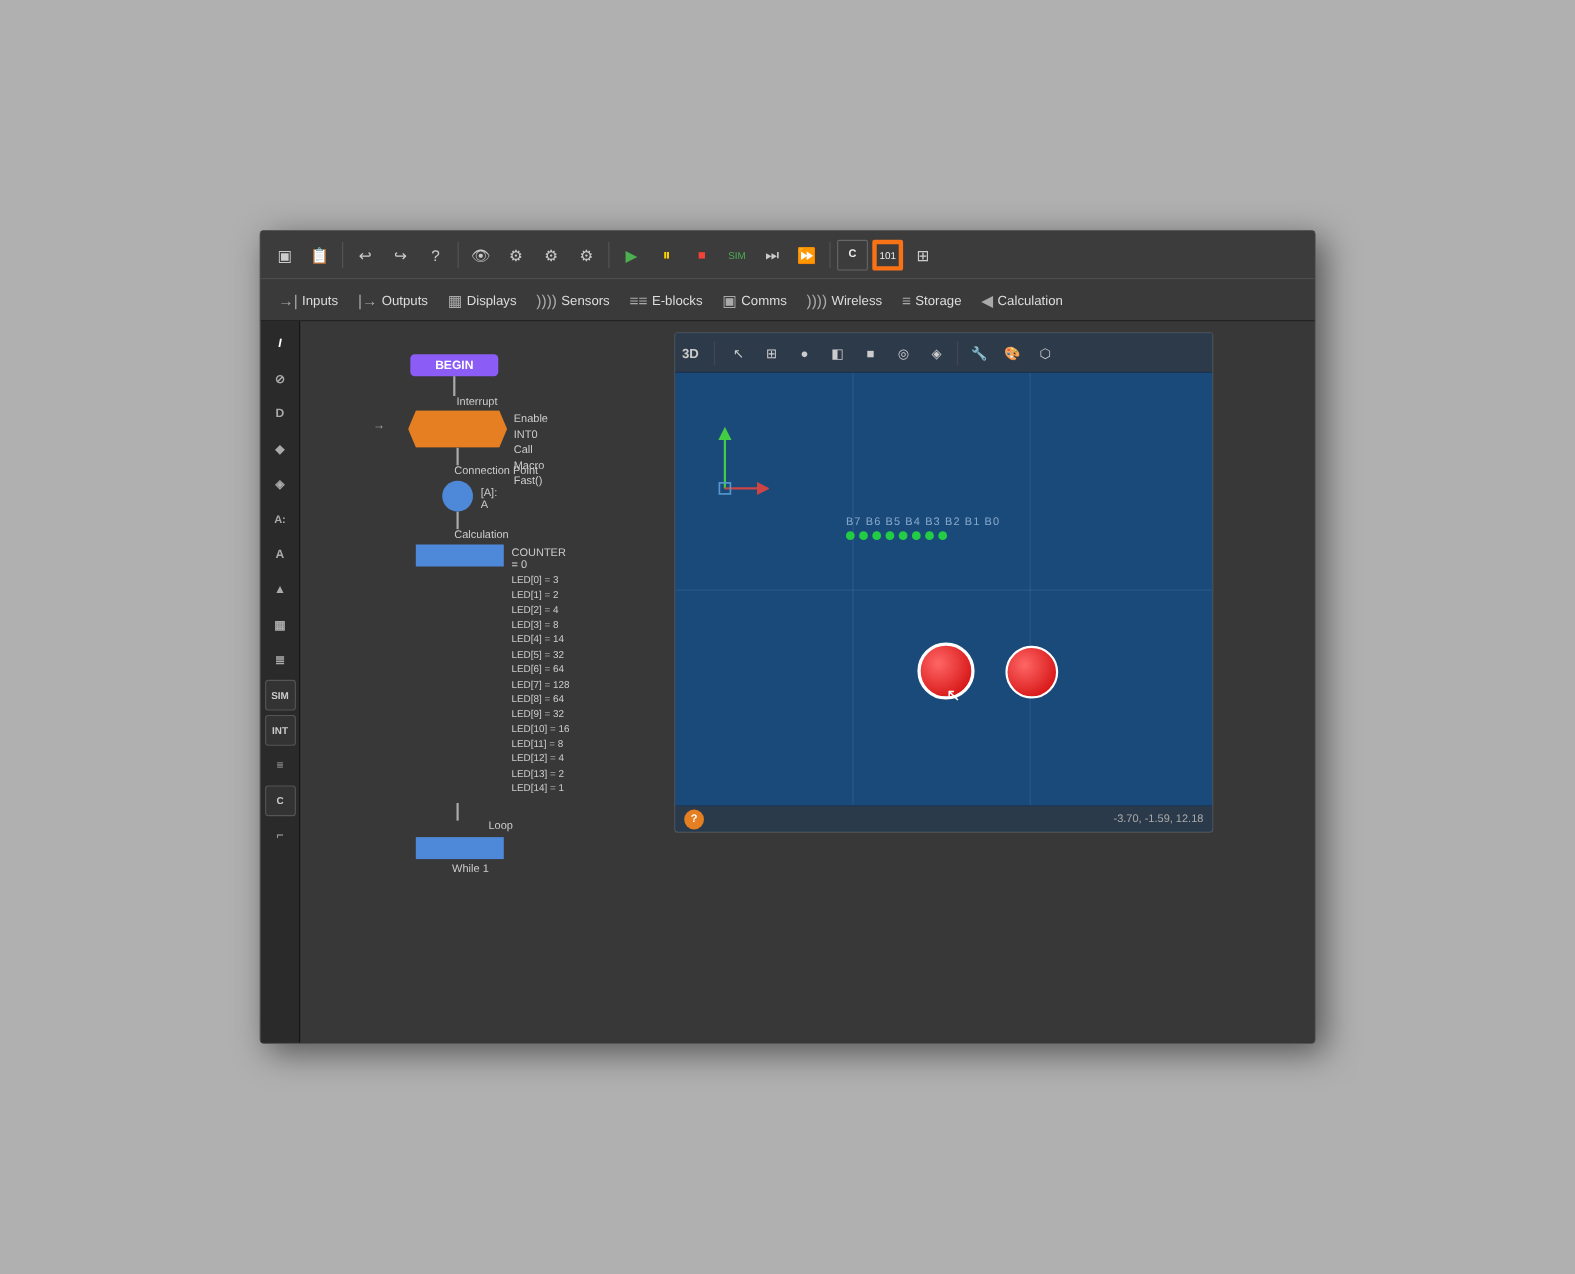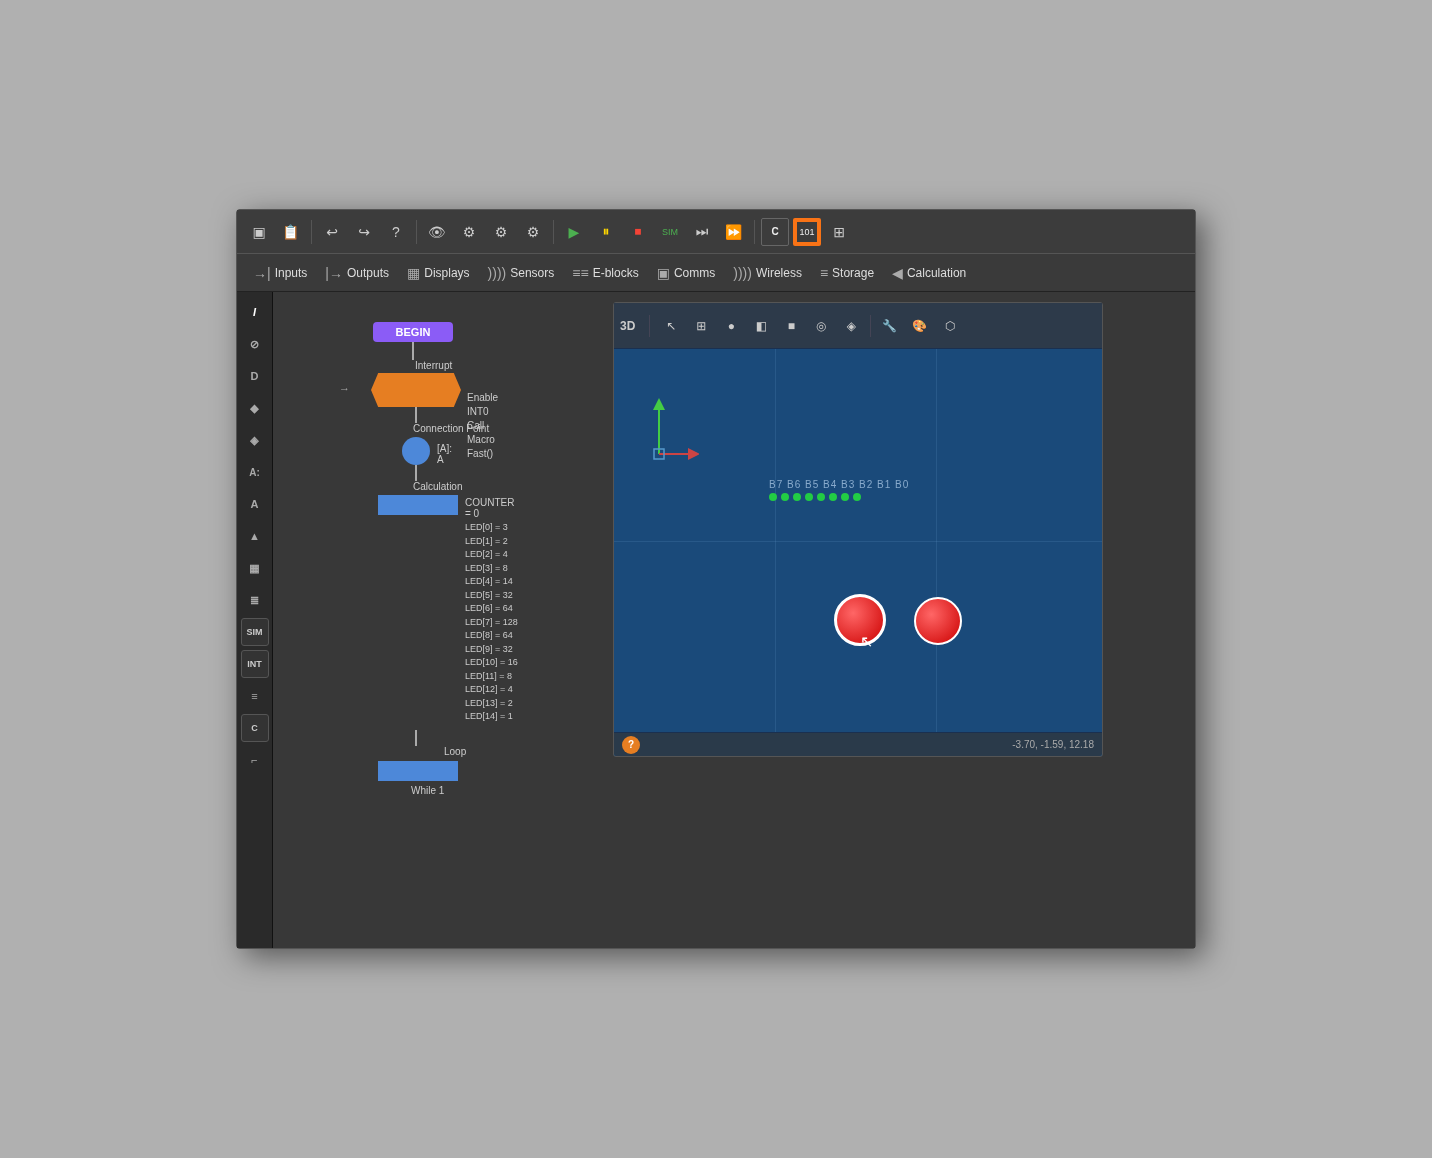--- a/index.html
+++ b/index.html
@@ -195,21 +195,21 @@
       font-size: 11px;
       color: #ddd;
     }
     .panel-close {
       color: #aaa;
       cursor: pointer;
       font-size: 13px;
     }
     .panel-toolbar {
       background: #2d3a4a;
-      height: 46px;
+      height: 36px;
       display: flex;
       align-items: center;
       padding: 0 6px;
       gap: 4px;
       border-bottom: 1px solid #1a3050;
     }
     .panel-tool-btn {
       width: 26px;
       height: 26px;
       display: flex;
@@ -427,21 +427,21 @@
 
           <div style="position:relative; margin-top:2px;">
             <div style="color:#aaa; position:absolute; left:-14px; top:8px; font-size:11px;">→</div>
             <div style="
               background: #e67e22;
               width: 90px;
               height: 34px;
               clip-path: polygon(8% 0%, 92% 0%, 100% 50%, 92% 100%, 8% 100%, 0% 50%);
               margin-left: 18px;
             "></div>
-            <div style="position:absolute; left:114px; top:18px; font-size:10px; color:#ccc; line-height:1.4;">
+            <div style="position:absolute; left:114px; top:2px; font-size:10px; color:#ccc; line-height:1.4;">
               <div>Enable</div>
               <div>INT0</div>
               <div>Call Macro Fast()</div>
             </div>
           </div>
 
           <div style="width:2px; height:16px; background:#aaa; margin-left:62px;"></div>
 
           <div style="font-size:10px; color:#ccc; margin-left:60px;">Connection Point</div>
 

